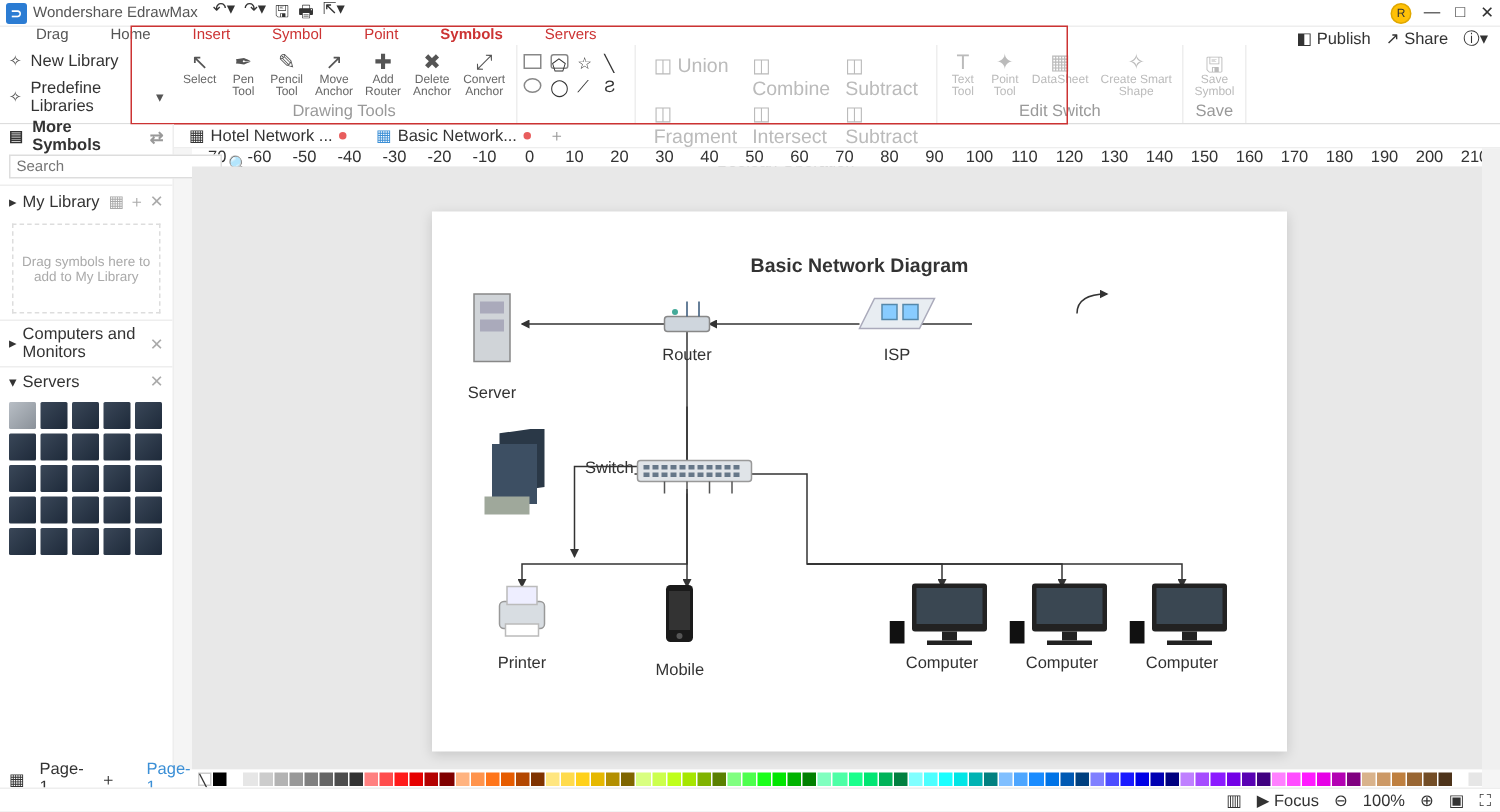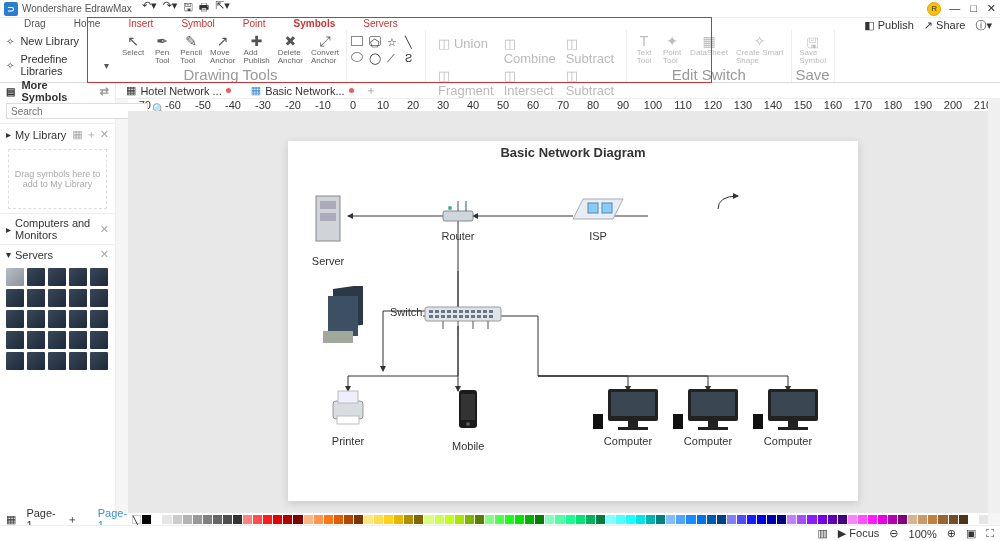--- a/index.html
+++ b/index.html
@@ -18,22 +18,22 @@
 .ribbon{height:53px;background:#fff;display:flex;border-bottom:1px solid #ddd}
 .ribbon-left{width:115px;padding:2px 6px}
 .ribbon-left .it{font-size:10px;color:#555;padding:3px 0;display:flex;align-items:center;gap:6px}
 .ribbon-left .lab{font-size:9px;color:#999;text-align:center;margin-top:2px}
 .ribbon-main{flex:1;display:flex;position:relative}
 .hl-box{position:absolute;top:-13px;left:-28px;right:288px;bottom:-1px;border:1px solid #c33;pointer-events:none}
 .rgroup{display:flex;flex-direction:column;align-items:center;border-right:1px solid #eee;padding:2px 4px}
 .rgroup .tools{display:flex;gap:2px}
 .rtool{display:flex;flex-direction:column;align-items:center;padding:1px 3px;min-width:26px}
 .rtool .ic{font-size:14px;color:#555;height:16px}
-.rtool .tx{font-size:8px;color:#666;line-height:8px;white-space:pre}
-.rgroup .glabel{font-size:15px;color:#999;margin-top:auto}
+.rtool .tx{font-size:8px;color:#666;line-height:8px;text-align:center;white-space:pre}
+.rgroup .glabel{font-size:11px;color:#999;margin-top:auto}
 .shape-grid{display:grid;grid-template-columns:repeat(4,16px);grid-template-rows:repeat(2,14px);gap:2px;padding-top:4px}
 .shape-grid span{border:1px solid #888;width:12px;height:10px}
 .bool-grid{display:grid;grid-template-columns:repeat(3,auto);gap:2px 10px;padding:4px 8px;align-content:start}
 .bool-grid span{font-size:13px;color:#bbb}
 .gray-tool{color:#bbb!important}
 .doc-tabs{height:16px;background:#fff;display:flex;align-items:center;padding-left:118px;border-bottom:1px solid #eee;font-size:10px;gap:4px}
 .doc-tabs .tab{padding:0 8px;display:flex;align-items:center;gap:4px}
 .doc-tabs .active{color:#3b8fd6}
 .dot{width:5px;height:5px;border-radius:50%;background:#e85d5d}
 .ruler-h{position:absolute;top:99px;left:128px;right:12px;height:12px;background:#fff;font-size:7px;color:#999;overflow:hidden;white-space:nowrap}
@@ -42,21 +42,21 @@
 .more-sym{height:16px;display:flex;align-items:center;padding:0 6px;font-size:10px;font-weight:bold;gap:6px}
 .search-row{display:flex;padding:4px 6px;gap:4px}
 .search-row input{flex:1;border:1px solid #ddd;font-size:10px;padding:1px 4px;height:16px}
 .lib-sec{padding:3px 6px;font-size:10px;border-top:1px solid #eee;display:flex;align-items:center;gap:4px}
 .lib-drop{height:60px;border:1px dashed #ddd;margin:4px 8px;display:flex;align-items:center;justify-content:center;text-align:center;font-size:9px;color:#aaa;padding:4px}
 .shape-lib{display:grid;grid-template-columns:repeat(5,18px);gap:3px;padding:4px 6px}
 .shape-lib div{width:18px;height:18px;background:linear-gradient(135deg,#3a4758,#1e2a3a);border-radius:1px}
 .shape-lib div.lt{background:linear-gradient(135deg,#b8bec5,#8a9199)}
 .canvas-area{position:absolute;top:111px;left:128px;right:12px;bottom:28px;background:#e8e8e8;overflow:hidden}
 .page{position:absolute;top:30px;left:160px;width:570px;height:360px;background:#fff;box-shadow:0 2px 8px rgba(0,0,0,.15)}
-.diag-title{text-align:center;font-weight:bold;font-size:13px;padding-top:4px}
+.diag-title{text-align:center;font-weight:bold;font-size:13px;padding-top:28px}
 .node{position:absolute;text-align:center;font-size:10px}
 .node .lbl{margin-top:2px}
 svg.net{position:absolute;top:0;left:0;width:100%;height:100%;pointer-events:none}
 .color-bar{position:absolute;bottom:16px;left:128px;right:12px;height:12px;background:#fff;display:flex;align-items:center;gap:1px;padding-left:4px;overflow:hidden}
 .color-bar span{width:10px;height:9px;display:inline-block}
 .status{position:absolute;bottom:0;left:0;right:0;height:16px;background:#fff;border-top:1px solid #eee;display:flex;align-items:center;padding:0 6px;font-size:10px;color:#666}
 .status .sp{margin-left:auto;display:flex;gap:10px;align-items:center}
 .page-tabs{position:absolute;bottom:16px;left:0;width:128px;height:12px;background:#fff;display:flex;align-items:center;font-size:9px;padding-left:6px;gap:10px}
 .scroll-v{position:absolute;top:99px;right:0;width:12px;bottom:28px;background:#f0f0f0}
 </style>
@@ -123,21 +123,21 @@
 Tool</div>
           </div>
         <div class="rtool">
             <div class="ic">↗</div>
             <div class="tx">Move
 Anchor</div>
           </div>
         <div class="rtool">
             <div class="ic">✚</div>
             <div class="tx">Add
-Publish</div>
+Router</div>
           </div>
         <div class="rtool">
             <div class="ic">✖</div>
             <div class="tx">Delete
 Anchor</div>
           </div>
         <div class="rtool">
             <div class="ic">⤢</div>
             <div class="tx">Convert
 Anchor</div>
@@ -327,21 +327,21 @@
       <line x1="20" y1="20" x2="20" y2="28" stroke="#555"></line>
           <line x1="35" y1="20" x2="35" y2="28" stroke="#555"></line>
           <line x1="50" y1="20" x2="50" y2="28" stroke="#555"></line>
           <line x1="65" y1="20" x2="65" y2="28" stroke="#555"></line>
         </svg></div>
     <div class="node" style="top:245px;left:35px"><svg width="50" height="45">
           <rect x="10" y="15" width="30" height="18" rx="3" fill="#d8dde2" stroke="#999"></rect>
           <rect x="15" y="5" width="20" height="12" fill="#eef" stroke="#bbb"></rect>
           <rect x="14" y="30" width="22" height="8" fill="#fff" stroke="#bbb"></rect>
         </svg><div class="lbl">Printer</div></div>
-    <div class="node" style="top:245px;left:164px"><svg width="30" height="50">
+    <div class="node" style="top:245px;left:149px"><svg width="30" height="50">
           <rect x="6" y="4" width="18" height="38" rx="3" fill="#1a1a1a"></rect>
           <rect x="8" y="8" width="14" height="26" fill="#333"></rect>
           <circle cx="15" cy="38" r="2" fill="#555"></circle>
         </svg><div class="lbl">Mobile</div></div>
     <div class="node" style="top:245px;left:305px"><svg width="70" height="45">
           <rect x="0" y="28" width="10" height="15" fill="#111"></rect>
           <rect x="15" y="3" width="50" height="32" rx="2" fill="#222"></rect>
           <rect x="18" y="6" width="44" height="24" fill="#3a4752"></rect>
           <rect x="35" y="35" width="10" height="6" fill="#222"></rect>
           <rect x="25" y="41" width="30" height="3" fill="#222"></rect>

